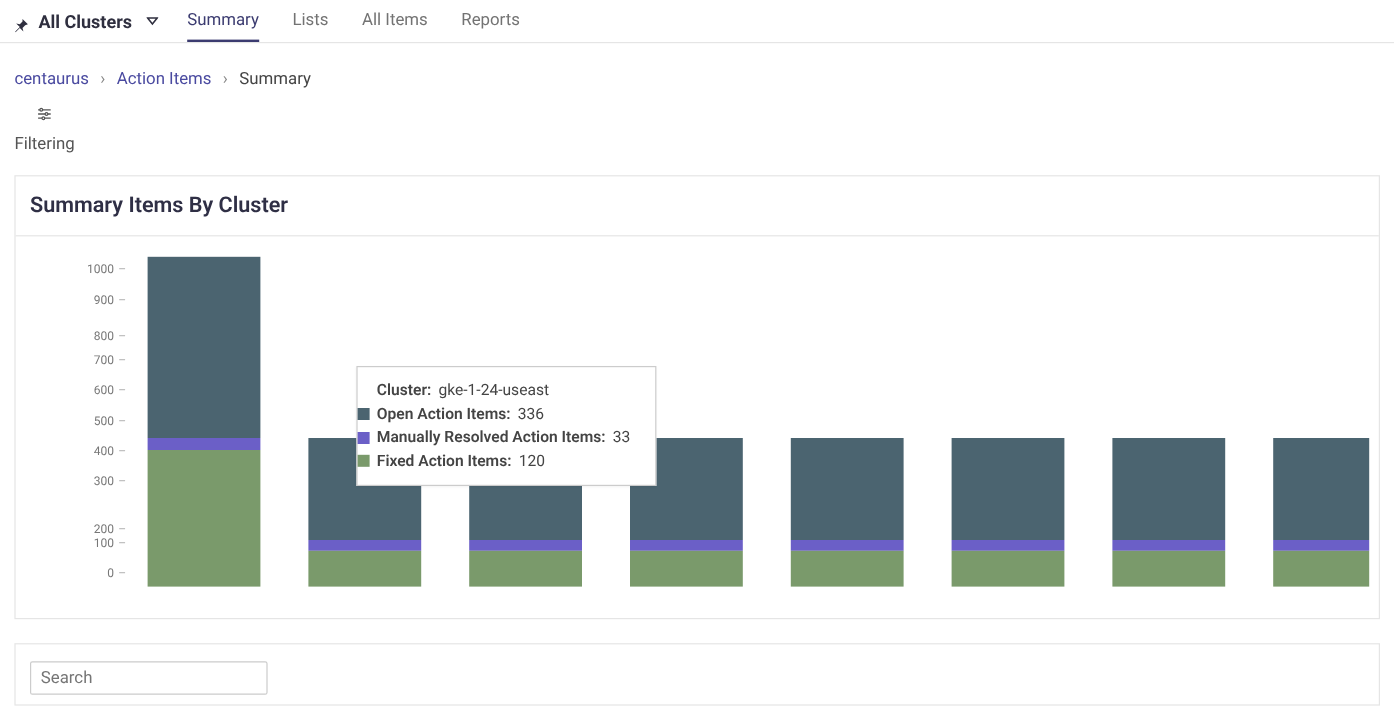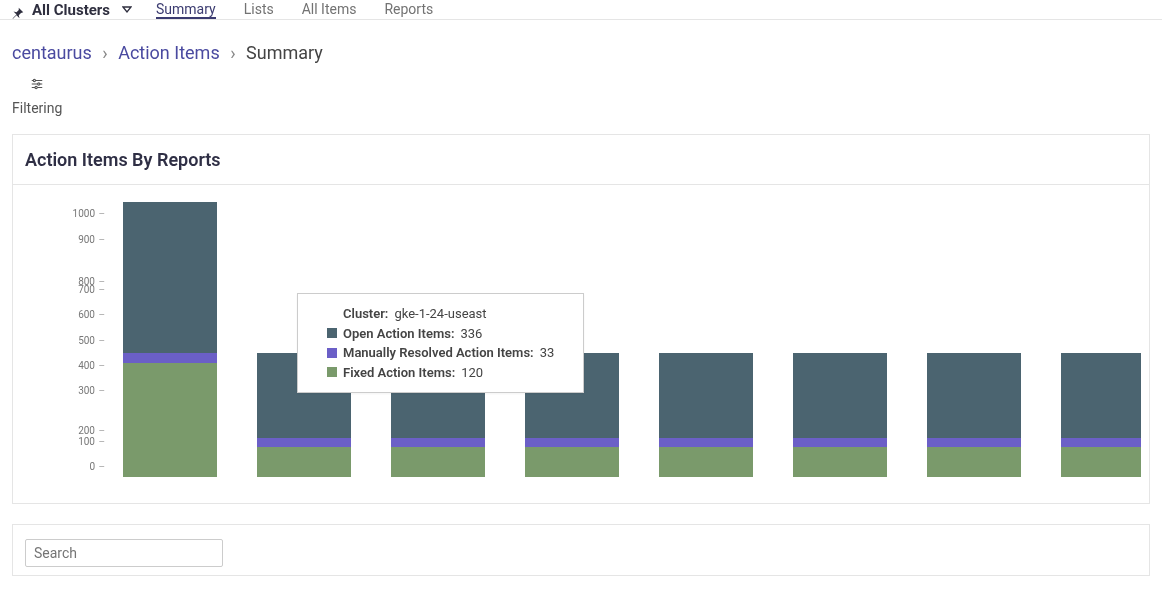--- a/index.html
+++ b/index.html
@@ -1,27 +1,27 @@
 <!DOCTYPE html>
 <html><head>
 <meta charset="utf-8">
 <style>
   * { box-sizing: border-box; margin: 0; padding: 0; font-family: -apple-system, BlinkMacSystemFont, "Segoe UI", Roboto, sans-serif; }
   body { width: 1162px; background: #fff; color: #333; }
   
-  .topbar { display: flex; align-items: center; padding: 0 12px; border-bottom: 1px solid #e5e5e5; height: 20px; }
+  .topbar { display: flex; align-items: center; padding: 0 12px; border-bottom: 1px solid #e5e5e5; height: 36px; }
   .topbar-left { display: flex; align-items: center; gap: 8px; }
   .pin-icon { width: 12px; height: 12px; display: inline-block; }
   .topbar-title { font-weight: 700; color: #2f2f3f; font-size: 15px; }
   .triangle-down { display: inline-block; margin-left: 4px; }
   .tabs { display: flex; margin-left: 24px; gap: 28px; height: 100%; align-items: center; }
   .tab { color: #737373; font-size: 14px; cursor: pointer; height: 100%; display: flex; align-items: center; border-bottom: 2px solid transparent; }
   .tab.active { color: #3b3b70; border-bottom: 2px solid #3b3b70; }
   
-  .crumb-row { padding: 22px 12px 14px; font-size: 18px; color: #666; }
+  .crumb-row { padding: 22px 12px 14px; font-size: 14px; color: #666; }
   .crumb-link { color: #4a4aa0; cursor: pointer; }
   .crumb-sep { color: #888; margin: 0 6px; }
   .crumb-current { color: #444; }
   
   .filter-row { display: flex; align-items: center; gap: 16px; padding: 0 12px 18px; }
   .select-wrap { display: flex; align-items: center; border: 1px solid #ccc; border-radius: 3px; width: 230px; height: 30px; }
   .select-label { flex: 1; padding: 0 8px; font-size: 14px; color: #444; }
   .select-clear { width: 28px; text-align: center; color: #aaa; font-size: 14px; cursor: pointer; }
   .select-caret { width: 28px; text-align: center; color: #666; border-left: 1px solid #ddd; height: 100%; display:flex; align-items:center; justify-content:center; }
   .filtering-btn { display: flex; align-items: center; gap: 6px; color: #555; font-size: 14px; cursor: pointer; flex-direction: column; }
@@ -30,21 +30,21 @@
   .card-header { padding: 14px 12px; font-size: 18px; font-weight: 600; color: #2f2f45; border-bottom: 1px solid #e5e5e5; }
   
   .chart-area { position: relative; padding: 14px 8px 14px 8px; }
   .chart-inner { position: relative; height: 290px; }
   .y-axis { position: absolute; left: 0; top: 0; bottom: 0; width: 80px; }
   .y-tick { position: absolute; right: 6px; font-size: 10px; color: #777; transform: translateY(-50%); }
   .y-tick::after { content: "–"; position: absolute; right: -10px; color: #aaa; }
   .bars-wrap { position: absolute; left: 90px; right: 0; top: 0; bottom: 12px; display: flex; align-items: flex-end; gap: 40px; padding-left: 12px; overflow: hidden; }
   .bar-stack { width: 94px; display: flex; flex-direction: column-reverse; flex-shrink: 0; }
   
-  .tooltip { position: absolute; background: #fff; border: 1px solid #ccc; padding: 10px 29px; font-size: 13px; color: #444; min-width: 250px; line-height: 1.5; box-shadow: 0 1px 2px rgba(0,0,0,0.05); }
+  .tooltip { position: absolute; background: #fff; border: 1px solid #ccc; padding: 10px 0; font-size: 13px; color: #444; min-width: 250px; line-height: 1.5; box-shadow: 0 1px 2px rgba(0,0,0,0.05); }
   .tt-row { display: flex; align-items: center; gap: 6px; white-space: nowrap; }
   .tt-swatch { width: 10px; height: 10px; flex-shrink: 0; }
   .tt-label { font-weight: 600; }
   
   .search-input { margin: 14px 12px 8px; width: 198px; height: 28px; border: 1px solid #ccc; border-radius: 2px; padding: 0 8px; font-size: 14px; color: #555; }
   .results-text { padding: 0 12px 8px; font-size: 12px; color: #bbb; }
 </style>
 </head>
 <body>
 
@@ -90,33 +90,33 @@
             <circle cx="10" cy="8" r="1.3" fill="#fff"></circle>
             <circle cx="7" cy="12" r="1.3" fill="#fff"></circle>
           </g>
         </svg>
     </span>
     <span>Filtering</span>
   </div>
 </div>
 
 <div class="card">
-  <div class="card-header">Action Items By Reports</div>
+  <div class="card-header">Summary Items By Cluster</div>
   <div class="chart-area">
     <div class="chart-inner">
       <div class="y-axis" id="y-axis">
           <div class="y-tick" style="bottom: 12px;">0</div>
           <div class="y-tick" style="bottom: 37.2727px;">100</div>
           <div class="y-tick" style="bottom: 48px;">200</div>
           <div class="y-tick" style="bottom: 87.8182px;">300</div>
           <div class="y-tick" style="bottom: 113.091px; margin-top: 32px;">400</div>
           <div class="y-tick" style="bottom: 138.364px;">500</div>
           <div class="y-tick" style="bottom: 163.636px;">600</div>
           <div class="y-tick" style="bottom: 188.909px;">700</div>
-          <div class="y-tick" style="bottom: 197px;">800</div>
+          <div class="y-tick" style="bottom: 209px;">800</div>
           <div class="y-tick" style="bottom: 239.455px;">900</div>
           <div class="y-tick" style="bottom: 264.727px;">1000</div>
         </div>
       <div class="bars-wrap" id="bars">
           <div class="bar-stack">
             <div style="height: 113.727px; background: rgb(122, 154, 107);"></div>
             <div style="height: 10.1091px; background: rgb(107, 95, 199);"></div>
             <div style="height: 151.636px; background: rgb(75, 100, 112);"></div>
           </div>
           <div class="bar-stack">

